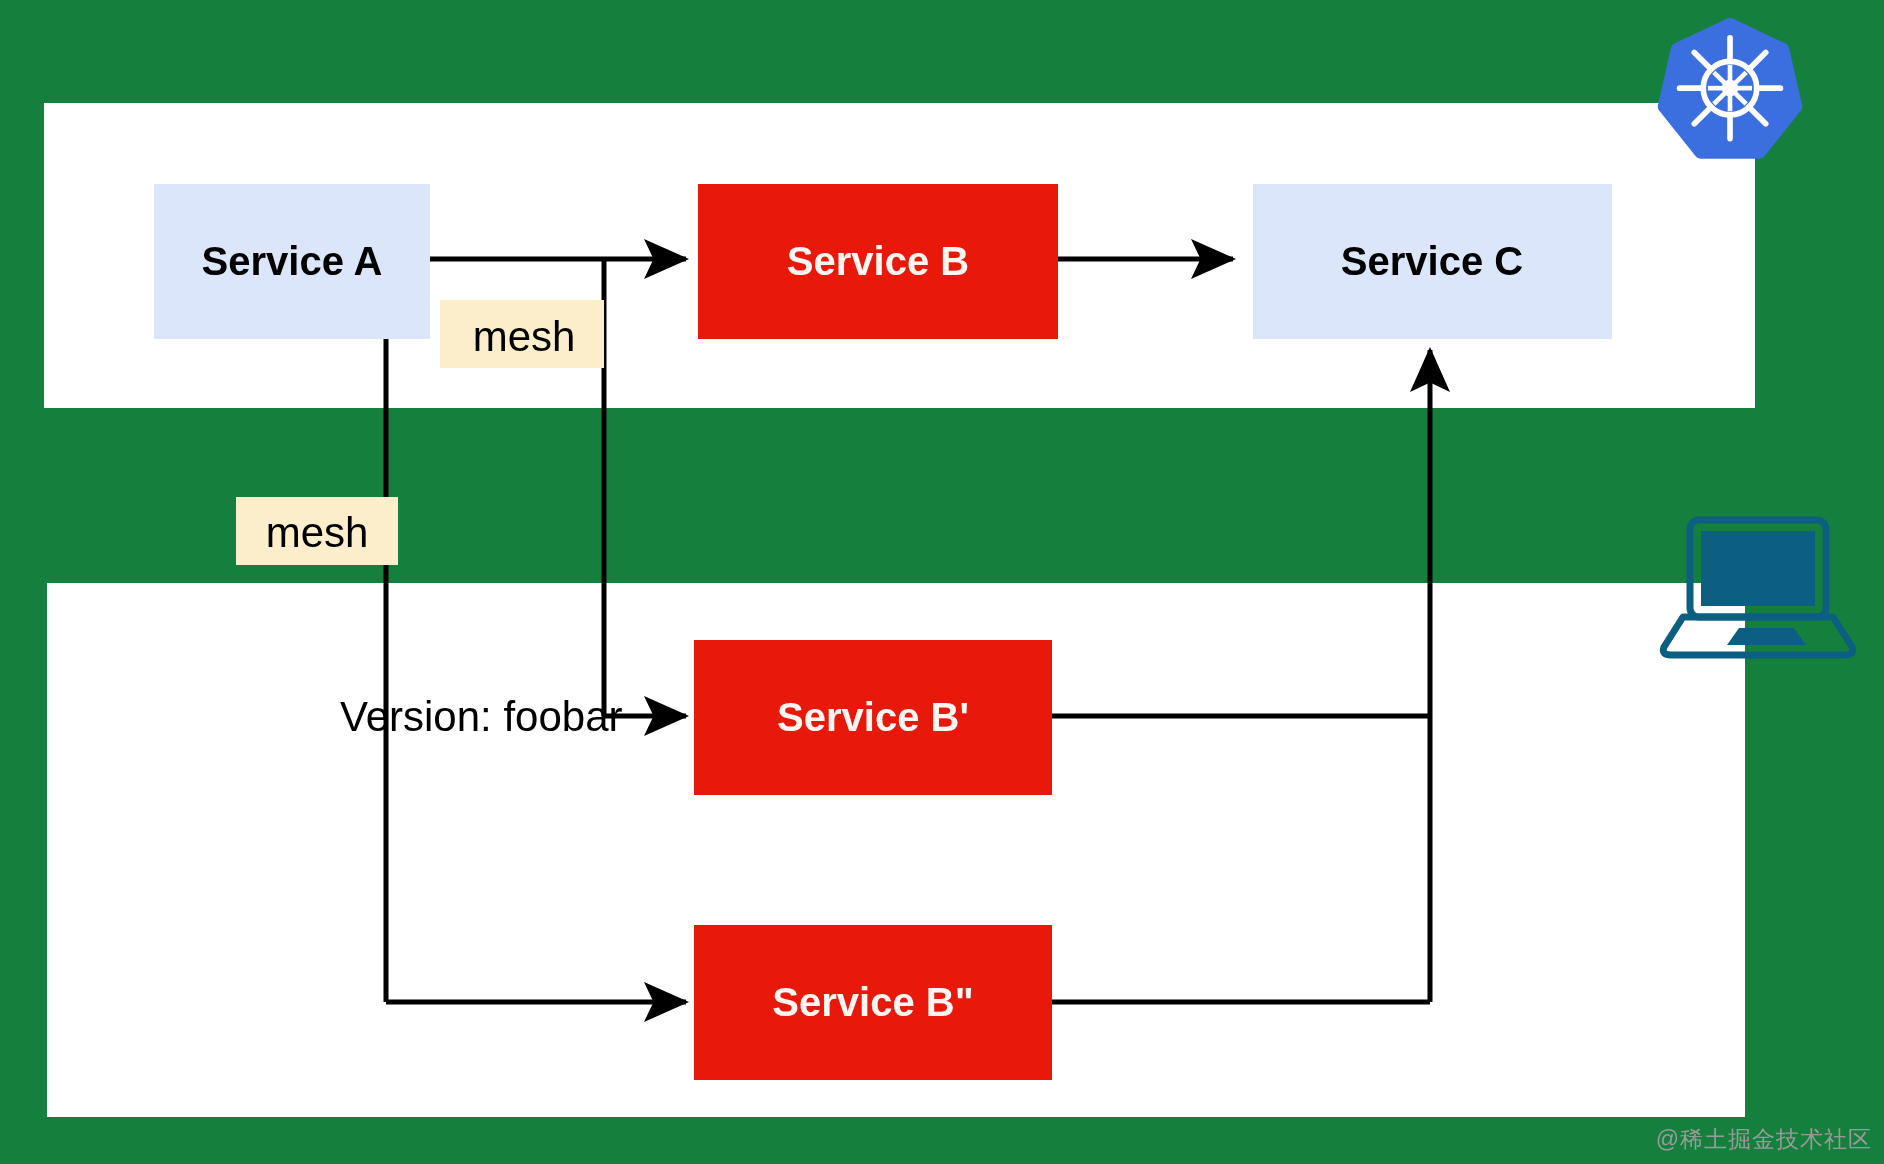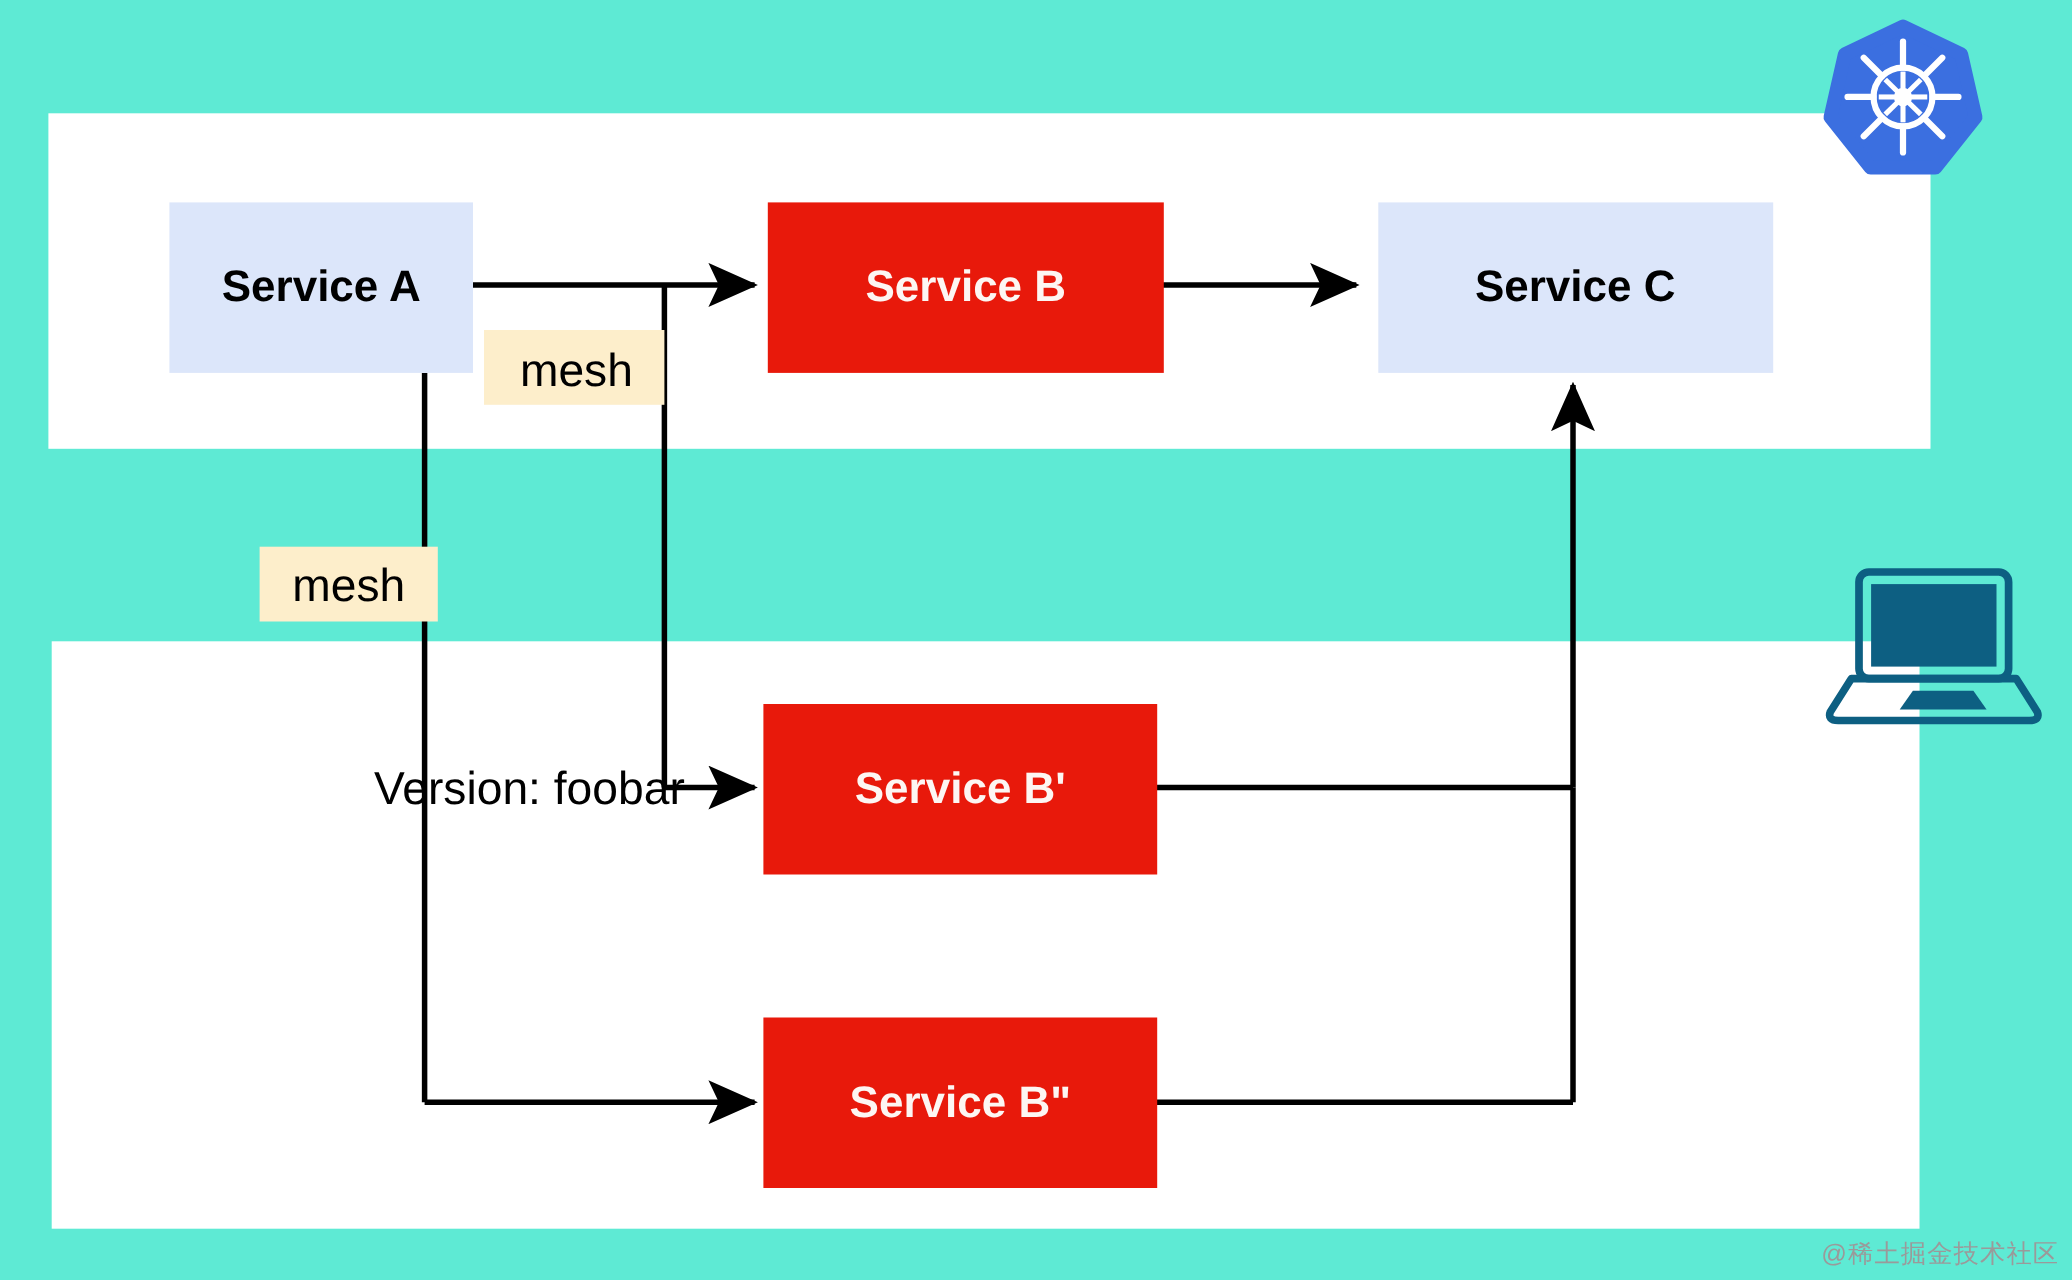--- a/index.html
+++ b/index.html
@@ -4,21 +4,21 @@
 <style>
   html, body {
     margin: 0;
     padding: 0;
     background: #000000;
   }
   #canvas {
     position: relative;
     width: 1884px;
     height: 1164px;
-    background: #5eead4;
+    background: #15803d;
     overflow: hidden;
     font-family: "Liberation Sans", sans-serif;
   }
   #diagram-svg {
     position: absolute;
     left: 0;
     top: 0;
     width: 1884px;
     height: 1164px;
   }

